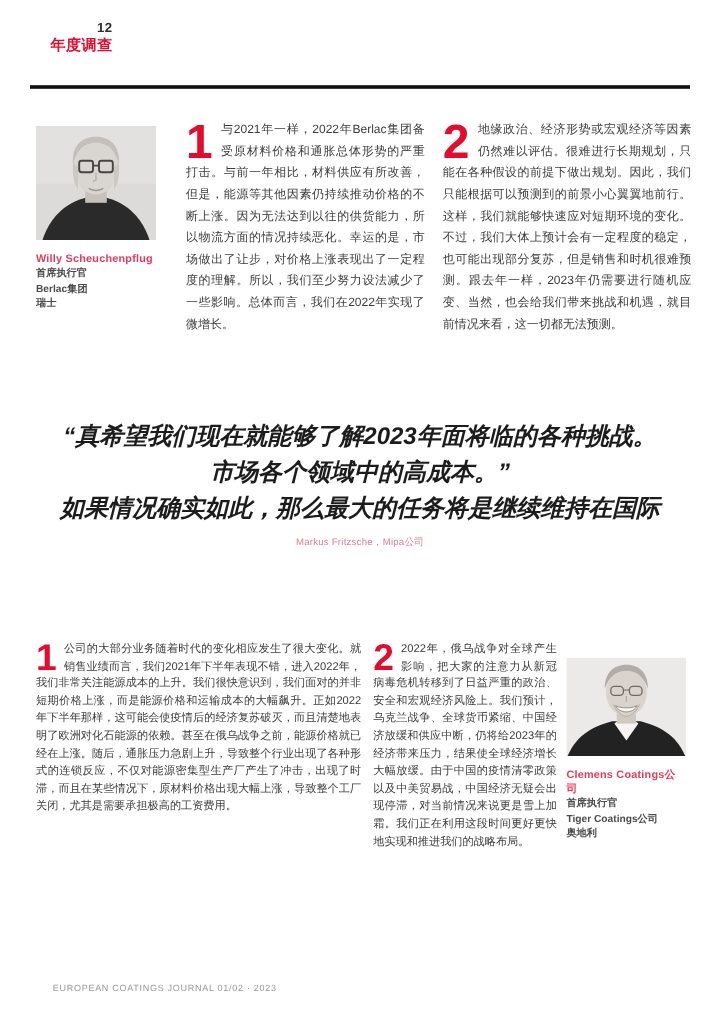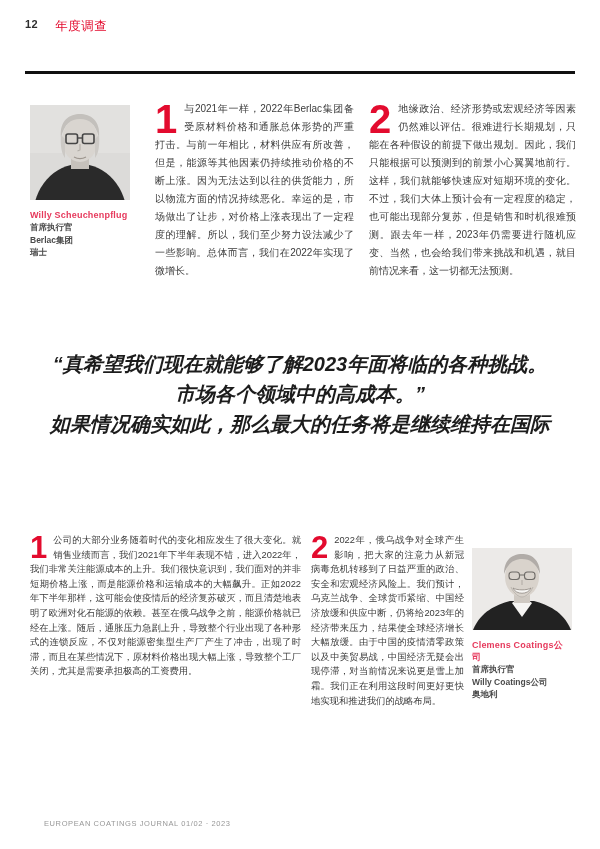--- a/index.html
+++ b/index.html
@@ -2,23 +2,23 @@
 <html><head>
 <meta charset="utf-8">
 <style>
   html,body{margin:0;padding:0;}
   body{
     width:600px;height:849px;position:relative;background:#ffffff;overflow:hidden;
     font-family:"Liberation Sans","DejaVu Sans",sans-serif;
     -webkit-font-smoothing:antialiased;
   }
   
-  .page-header{position:absolute;top:18px;left:25px;display:flex;align-items:flex-start;}
+  .page-header{position:absolute;top:18px;left:25px;display:flex;align-items:flex-end;flex-direction:column;}
   .page-number{font-size:11px;font-weight:bold;color:#2e2e2e;letter-spacing:.5px;}
-  .section-title{font-size:12.5px;font-weight:normal;color:#e30b2e;margin-left:17px;letter-spacing:.5px;}
+  .section-title{font-size:12.5px;font-weight:bold;color:#e30b2e;margin-left:17px;letter-spacing:.5px;}
   .top-rule{position:absolute;top:71px;left:25px;width:550px;height:2.5px;background:#101010;}
 
   
   .profile-col{flex:none;width:100px;}
   .portrait{display:block;width:100px;}
   .profile-name{font-size:9px;font-weight:bold;color:#e6395c;margin-top:9px;line-height:12px;letter-spacing:.2px;}
   .profile-line{font-size:8.5px;color:#4b4b4b;line-height:12.5px;font-weight:bold;}
 
   
   .top-section{position:absolute;top:100px;left:30px;width:546px;display:flex;}
@@ -87,20 +87,21 @@
     <p class="body-par">
       <span class="para-num">2</span><span>地缘政治、经济形势或宏观经济等因素仍然难以评估。很难进行长期规划，只能在各种假设的前提下做出规划。因此，我们只能根据可以预测到的前景小心翼翼地前行。这样，我们就能够快速应对短期环境的变化。不过，我们大体上预计会有一定程度的稳定，也可能出现部分复苏，但是销售和时机很难预测。跟去年一样，2023年仍需要进行随机应变、当然，也会给我们带来挑战和机遇，就目前情况来看，这一切都无法预测。</span>
     </p>
   </div>
 </div>
 
 <div class="quote-section">
   <div class="quote-line">“真希望我们现在就能够了解2023年面将临的各种挑战。</div>
   <div class="quote-line">市场各个领域中的高成本。”</div>
   <div class="quote-line">如果情况确实如此，那么最大的任务将是继续维持在国际</div>
+  <div class="quote-attrib">Markus Fritzsche，Mipa公司</div>
 </div>
 
 <div class="bottom-section">
 
   <div class="col-a2">
     <p class="body-par compact">
       <span class="para-num small">1</span><span>公司的大部分业务随着时代的变化相应发生了很大变化。就销售业绩而言，我们2021年下半年表现不错，进入2022年，我们非常关注能源成本的上升。我们很快意识到，我们面对的并非短期价格上涨，而是能源价格和运输成本的大幅飙升。正如2022年下半年那样，这可能会使疫情后的经济复苏破灭，而且清楚地表明了欧洲对化石能源的依赖。甚至在俄乌战争之前，能源价格就已经在上涨。随后，通胀压力急剧上升，导致整个行业出现了各种形式的连锁反应，不仅对能源密集型生产厂产生了冲击，出现了时滞，而且在某些情况下，原材料价格出现大幅上涨，导致整个工厂关闭，尤其是需要承担极高的工资费用。</span>
     </p>
   </div>
 
@@ -120,18 +121,18 @@
       <path d="M32,26 C32,11 41,6 50,6 C59,6 68,11 68,26 C64,15 58,11 50,11 C42,11 36,15 32,26 Z" fill="#b1acA8"></path>
       <rect x="37" y="24" width="10.5" height="7.5" rx="3" fill="none" stroke="#6d6a66" stroke-width="1.1"></rect>
       <rect x="52.5" y="24" width="10.5" height="7.5" rx="3" fill="none" stroke="#6d6a66" stroke-width="1.1"></rect>
       <line x1="47.5" y1="27" x2="52.5" y2="27" stroke="#6d6a66" stroke-width="1"></line>
       <path d="M50,32 L50,37" stroke="#b2ada7" stroke-width="1.1" fill="none"></path>
       <path d="M41,40 C44,47 56,47 59,40 C55,42.5 45,42.5 41,40 Z" fill="#f7f6f4" stroke="#8f8882" stroke-width=".8"></path>
       <path d="M39,39 C42,46 47,49 50,49 C53,49 58,46 61,39" stroke="#b8b2ac" stroke-width=".9" fill="none"></path>
     </svg>
     <div class="profile-name">Clemens Coatings公司</div>
     <div class="profile-line">首席执行官</div>
-    <div class="profile-line">Willy Coatings公司</div>
+    <div class="profile-line">Tiger Coatings公司</div>
     <div class="profile-line">奥地利</div>
   </div>
 </div>
 
 <div class="page-footer">EUROPEAN COATINGS JOURNAL 01/02 · 2023</div>
 
 </body></html>

